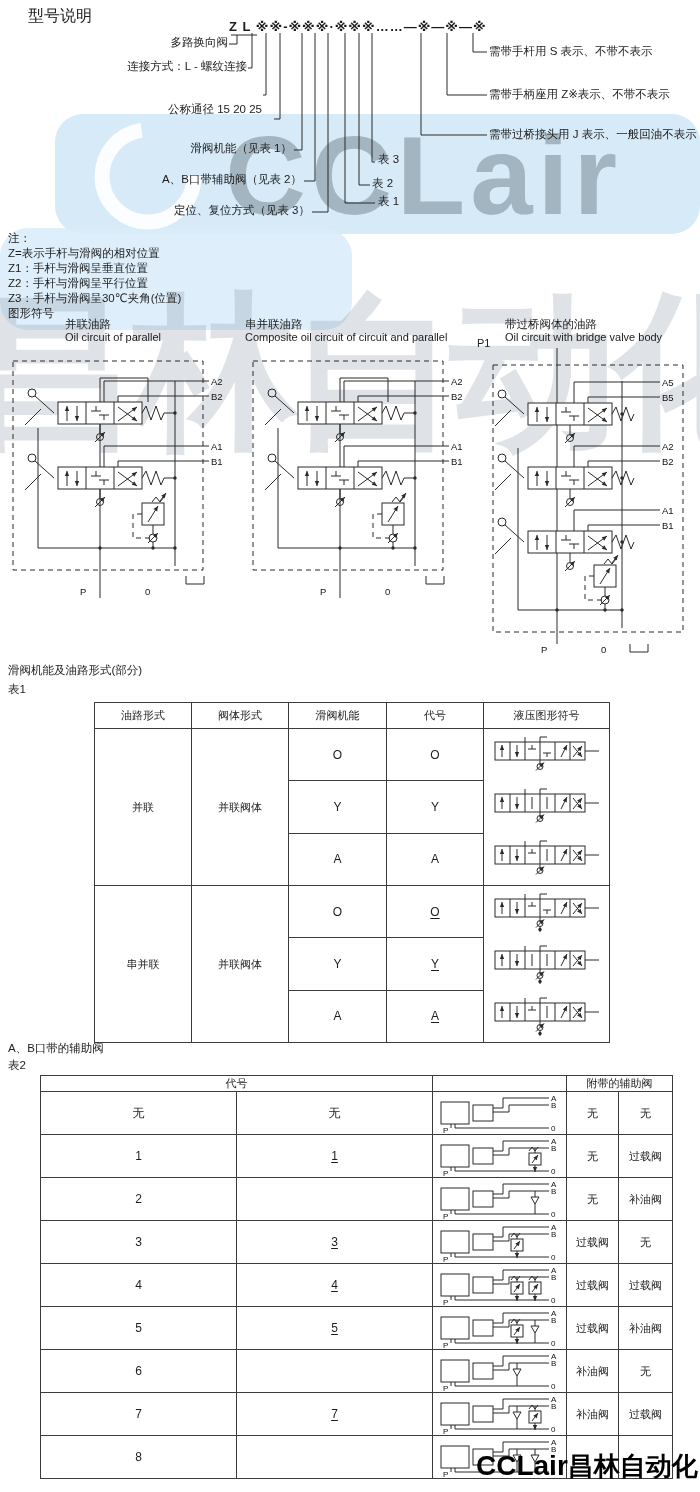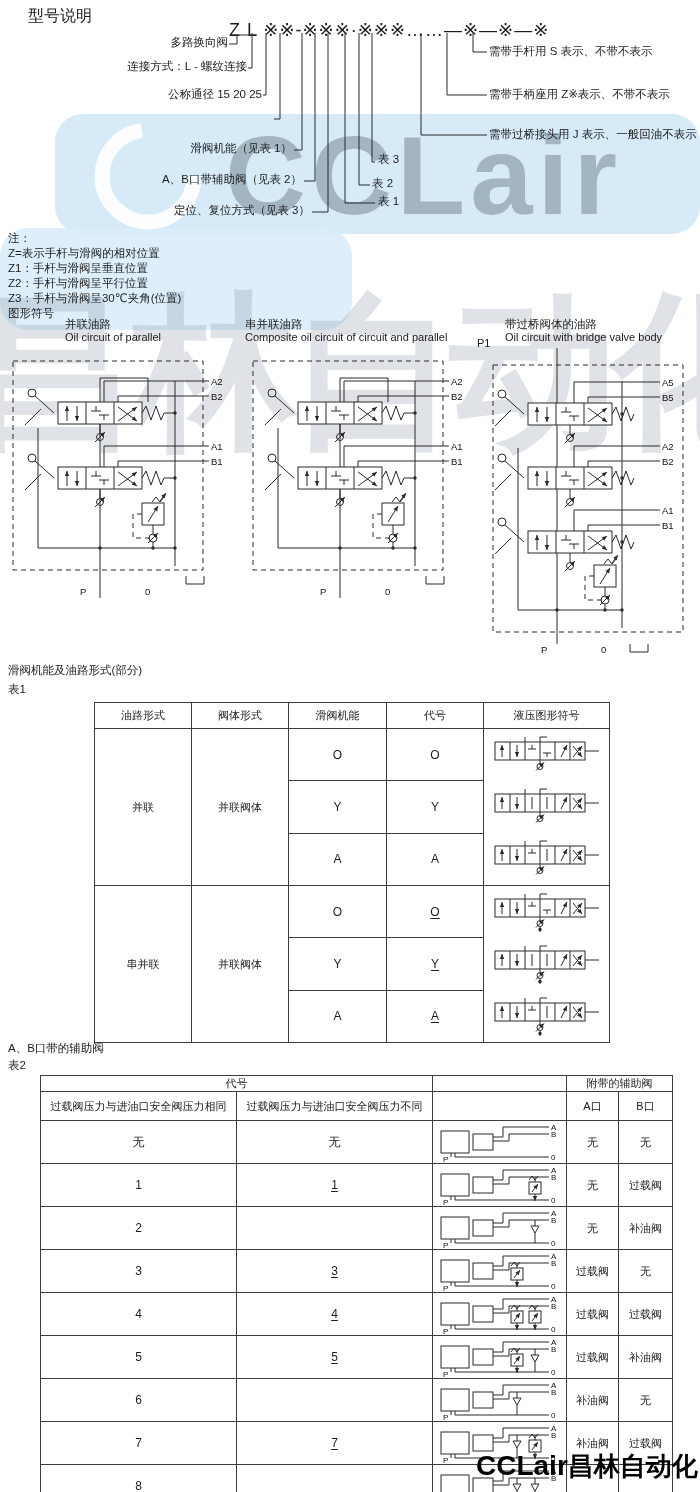--- a/index.html
+++ b/index.html
@@ -2,21 +2,21 @@
 <html><head>
 <meta charset="utf-8">
 <style>
   html,body{margin:0;padding:0;background:#fff}
   #page{position:relative;width:700px;height:1492px;background:#ffffff;overflow:hidden;
         font-family:"Liberation Sans","DejaVu Sans",sans-serif;color:#1c1c1c}
   .abs{position:absolute}
   .lab{font-size:11.5px;white-space:nowrap;line-height:13px}
   .rlab{text-align:left}
   .small{font-size:11px}
-  .code{font-size:18px;letter-spacing:1px;font-weight:normal;white-space:nowrap}
+  .code{font-size:13px;letter-spacing:1px;font-weight:bold;white-space:nowrap}
   .sec-title{font-size:16px}
   .notes div{font-size:11.5px;line-height:15px;white-space:nowrap}
   .cir-cn{font-size:11.5px;font-weight:normal;white-space:nowrap}
   .cir-en{font-size:11px;white-space:nowrap}
   
   .blob{border-radius:28px;background:#cfe6f7;opacity:.85}
   .wm-brand{font-size:112px;font-weight:bold;color:#7c8b96;opacity:.55;letter-spacing:5px;white-space:nowrap;line-height:1}
   .wm-cn{font-size:168px;font-weight:bold;color:#8b97a4;opacity:.27;letter-spacing:-8px;white-space:nowrap;line-height:1}
   .wm-tel{font-family:"Liberation Serif","DejaVu Serif",serif;font-size:56px;font-weight:bold;
           color:#8fb4da;opacity:.6;letter-spacing:2px;white-space:nowrap;line-height:1}
@@ -74,21 +74,21 @@
     <path class="ln" d="M345,33 V203 H375"></path>
     <path class="ln" d="M359,33 V185 H370"></path>
     <path class="ln" d="M372,33 V162 H375"></path>
     <path class="ln" d="M473,33 V52 H487"></path>
     <path class="ln" d="M447,33 V95 H487"></path>
     <path class="ln" d="M421,33 V135 H487"></path>
   </svg>
 
   <div class="abs lab rlab" style="right:472px;top:36px">多路换向阀</div>
   <div class="abs lab rlab" style="right:453px;top:60px">连接方式：L - 螺纹连接</div>
-  <div class="abs lab rlab" style="right:438px;top:88px">公称通径 15 20 25</div>
+  <div class="abs lab rlab" style="right:438px;top:103px">公称通径 15 20 25</div>
   <div class="abs lab rlab" style="right:408px;top:142px">滑阀机能（见表 1）</div>
   <div class="abs lab rlab" style="right:398px;top:173px">A、B口带辅助阀（见表 2）</div>
   <div class="abs lab rlab" style="right:390px;top:204px">定位、复位方式（见表 3）</div>
 
   <div class="abs lab" style="left:378px;top:153px">表 3</div>
   <div class="abs lab" style="left:372px;top:177px">表 2</div>
   <div class="abs lab" style="left:378px;top:195px">表 1</div>
 
   <div class="abs lab" style="left:489px;top:45px">需带手杆用 S 表示、不带不表示</div>
   <div class="abs lab" style="left:489px;top:88px">需带手柄座用 Z※表示、不带不表示</div>
@@ -565,27 +565,20 @@
         <col style="width:134px">
         <col style="width:52px">
         <col style="width:54px">
       </colgroup>
     <tbody>
         <tr class="h1">
       <td colspan="2">代号</td>
       <td></td>
       <td colspan="2">附带的辅助阀</td>
     </tr>
-    <tr class="h2">
-      <td>过载阀压力与进油口安全阀压力相同</td>
-      <td>过载阀压力与进油口安全阀压力不同</td>
-      <td></td>
-      <td>A口</td>
-      <td>B口</td>
-    </tr>
 
     <tr class="dr">
           <td class="num">无</td>
           <td class="num">无</td>
           <td>
             <div class="t2sym">
               <svg width="132" height="42">
                 <path d="M58,16 H68 V6 H114" class="ln"></path>
                 <text x="116" y="9" class="stx2">A</text>
                 <path d="M58,20 H74 V13 H114" class="ln"></path>

